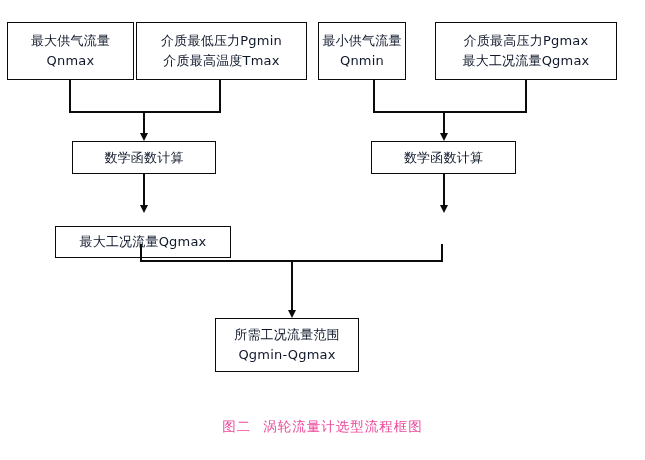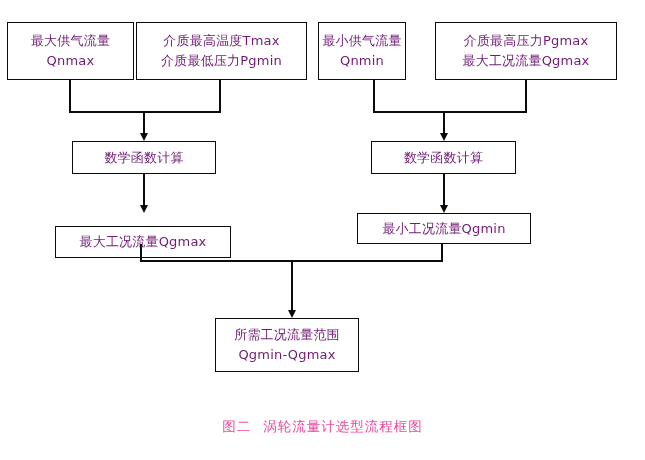--- a/index.html
+++ b/index.html
@@ -26,21 +26,21 @@
     box-sizing: border-box;
     border: 1.6px solid #0b0b0b;
     background: #ffffff;
     display: flex;
     flex-direction: column;
     align-items: center;
     justify-content: center;
     text-align: center;
     line-height: 1.35;
     font-size: 13px;
-    color: #701a75;
+    color: #0f172a;
     letter-spacing: 0.2px;
   }
   .node .line {
     display: block;
     white-space: nowrap;
   }
   .node.two-line .line:first-child { margin-bottom: 2px; }
 
   
   #node-qnmax      { left: 7px;   top: 22px;  width: 127px; height: 58px; }
@@ -92,22 +92,22 @@
 <body>
 
 <div id="diagram-root">
 
   <div class="node two-line" id="node-qnmax">
     <span class="line">最大供气流量</span>
     <span class="line">Qnmax</span>
   </div>
 
   <div class="node two-line" id="node-pgmin-tmax">
+    <span class="line">介质最低压力Pgmin</span>
     <span class="line">介质最高温度Tmax</span>
-    <span class="line">介质最低压力Pgmin</span>
   </div>
 
   <div class="node two-line" id="node-qnmin">
     <span class="line">最小供气流量</span>
     <span class="line">Qnmin</span>
   </div>
 
   <div class="node two-line" id="node-pgmax-tmin">
     <span class="line">介质最高压力Pgmax</span>
     <span class="line">最大工况流量Qgmax</span>
@@ -118,23 +118,20 @@
   </div>
 
   <div class="node" id="node-math-right">
     <span class="line">数学函数计算</span>
   </div>
 
   <div class="node" id="node-qgmax">
     <span class="line">最大工况流量Qgmax</span>
   </div>
 
-  <div class="node" id="node-qgmin">
-    <span class="line">最小工况流量Qgmin</span>
-  </div>
 
   <div class="node two-line" id="node-result">
     <span class="line">所需工况流量范围</span>
     <span class="line">Qgmin-Qgmax</span>
   </div>
 
   <div class="conn v" style="left:69px; top:80px; height:33px;"></div>
   <div class="conn v" style="left:219px; top:80px; height:33px;"></div>
   <div class="conn h" style="left:69px; top:111px; width:152px;"></div>
   <div class="conn v" style="left:143px; top:111px; height:22px;"></div>

